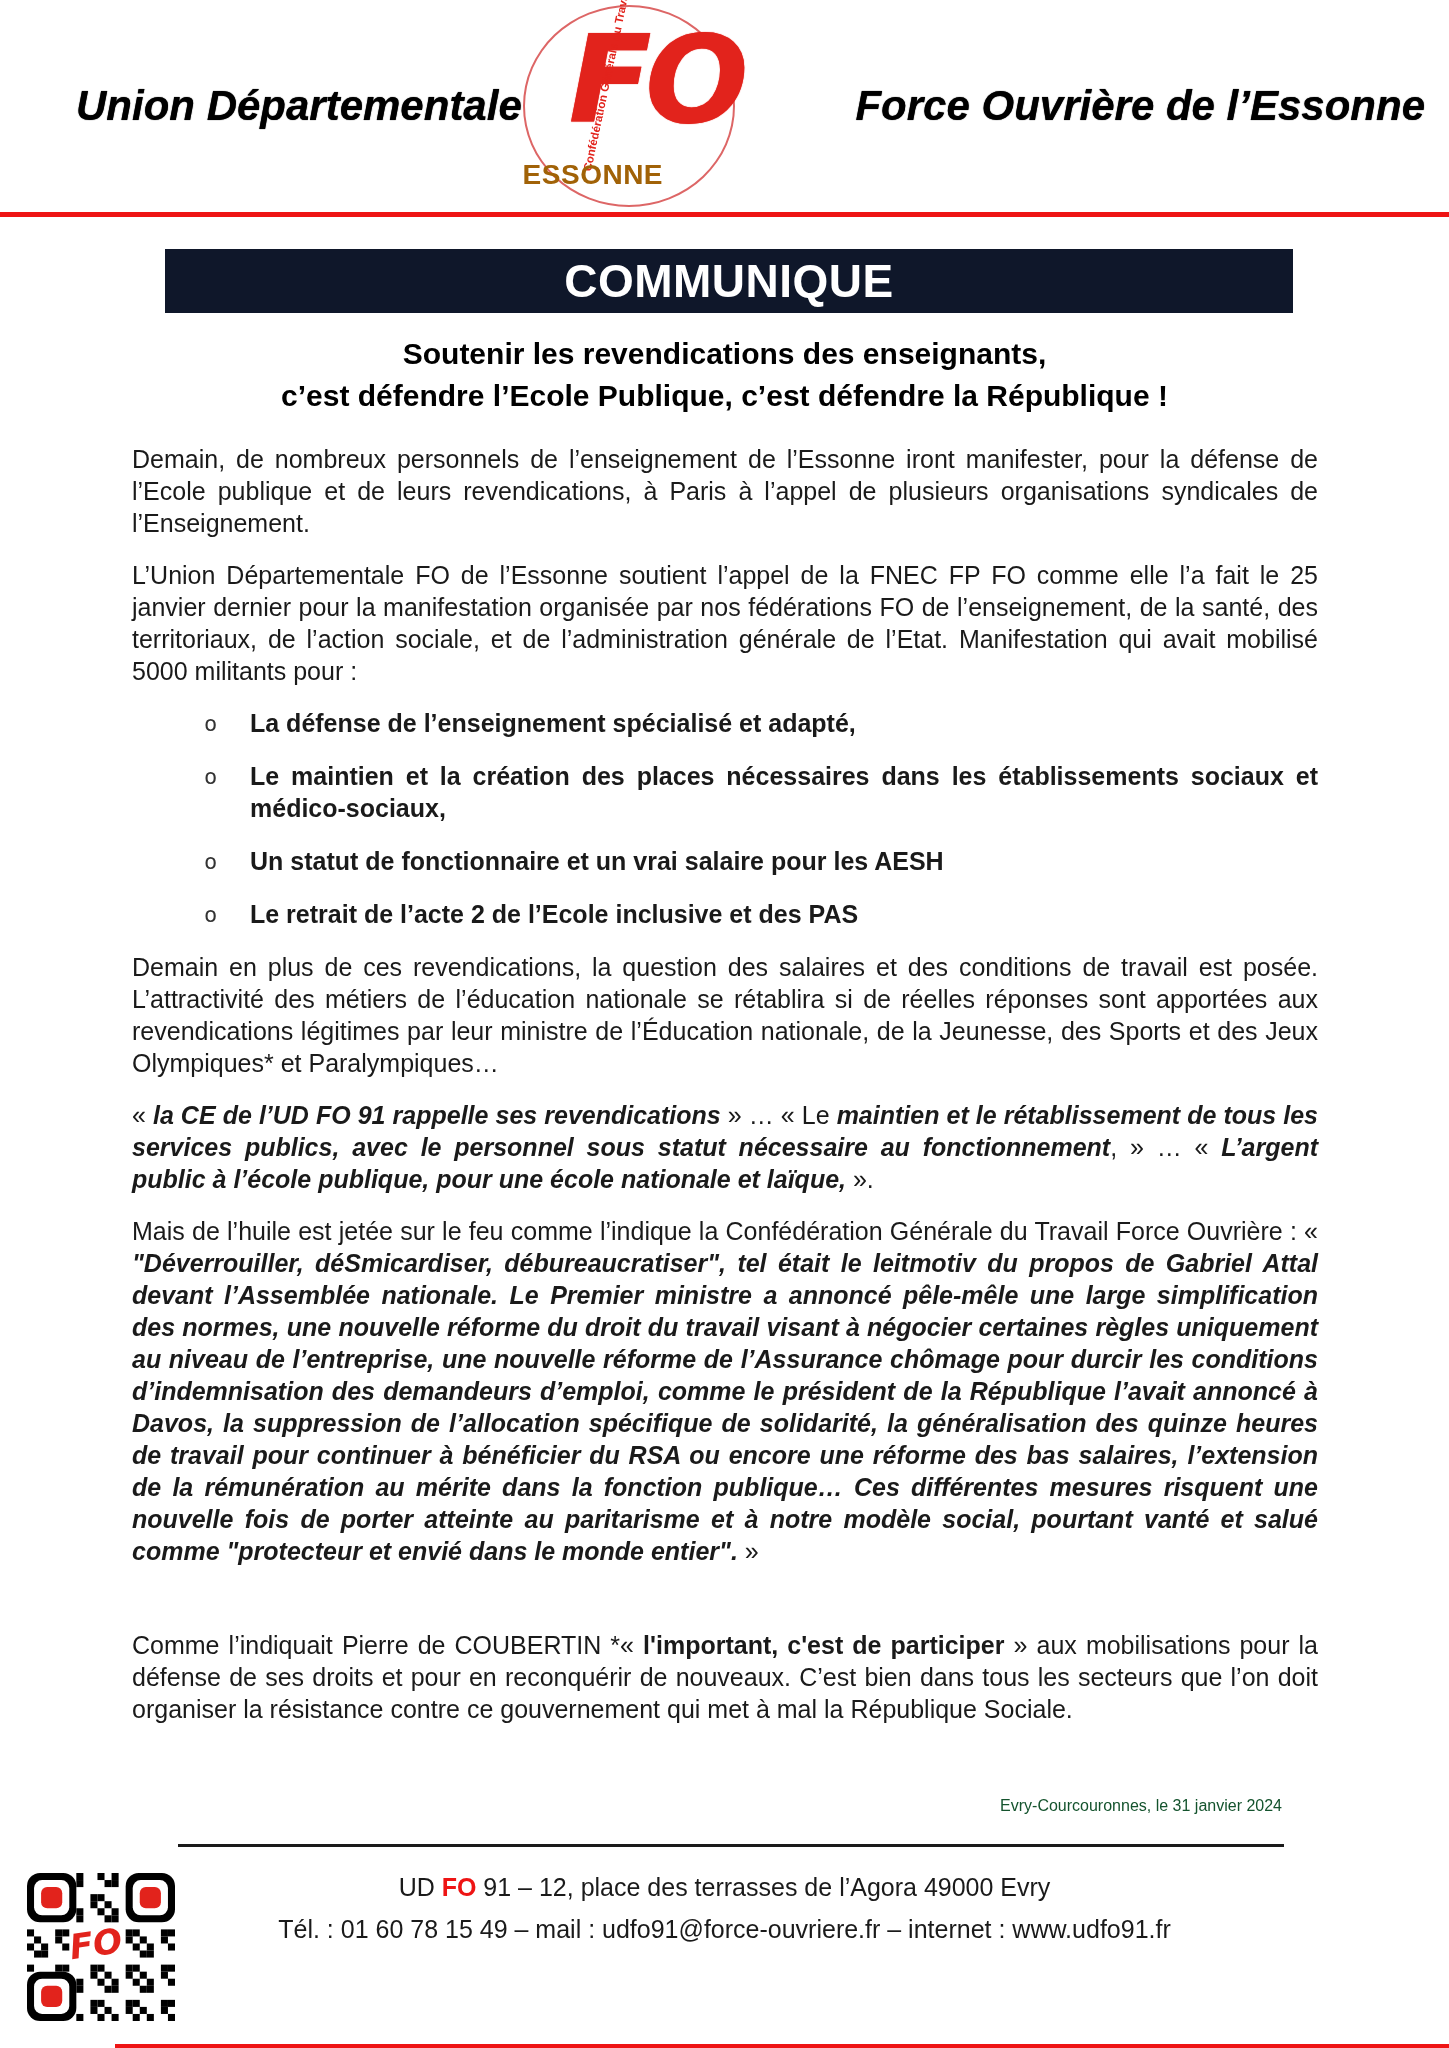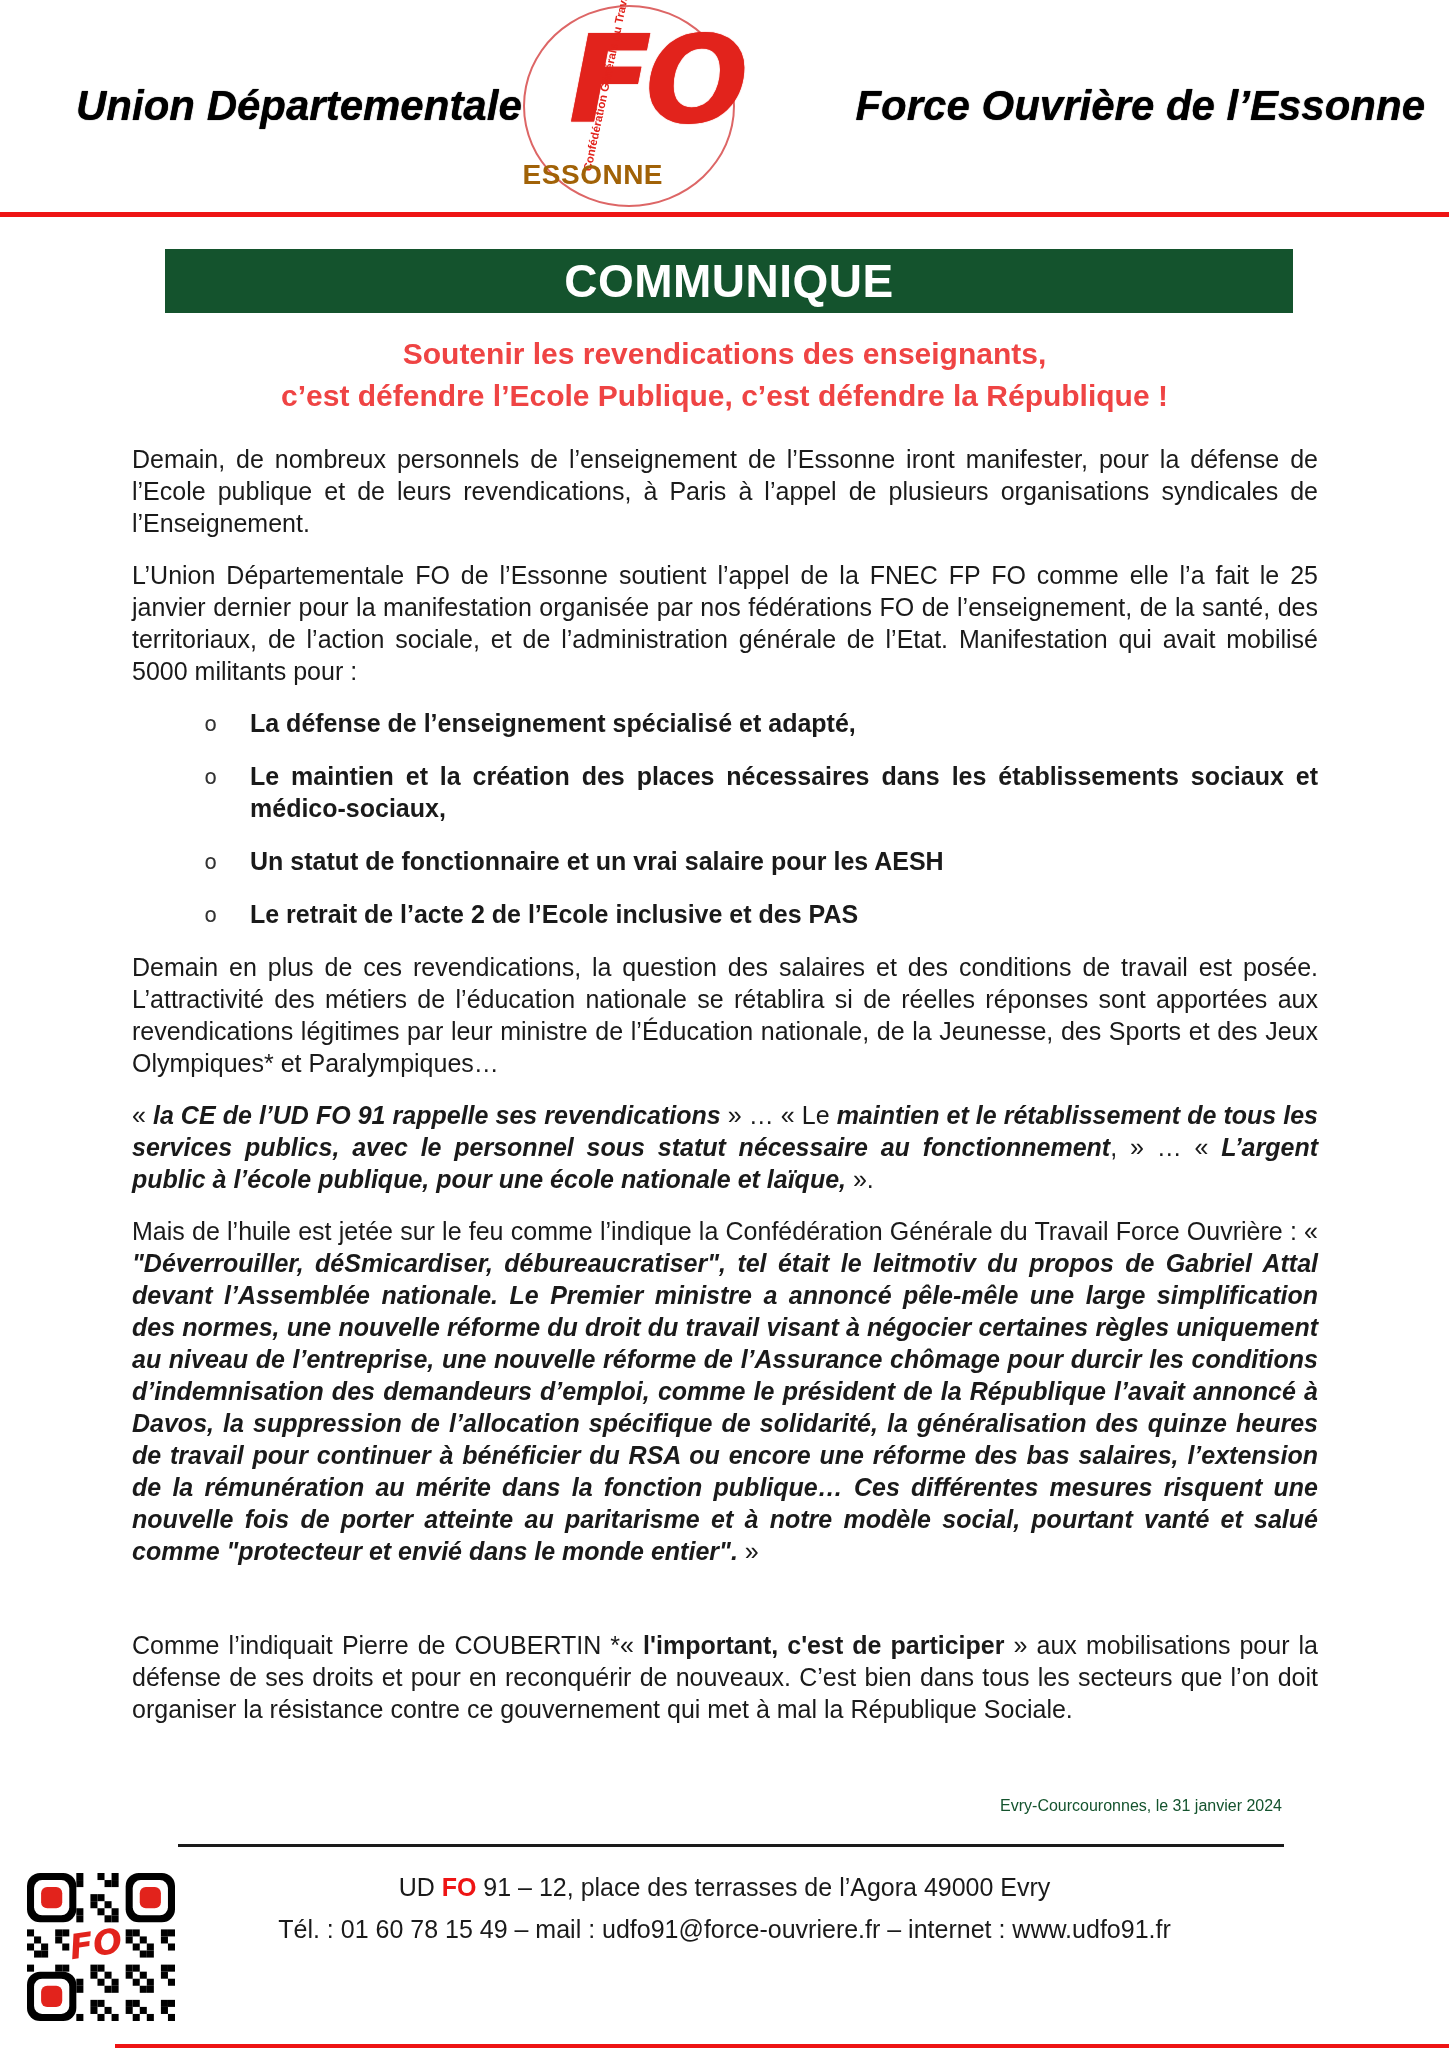--- a/index.html
+++ b/index.html
@@ -34,26 +34,26 @@
     font-size:11.5px; font-weight:bold; color:#e2231c;
   }
   .logo-essonne {
     position:absolute; bottom:16px; left:0; width:100%; 
     font-size:28px; font-weight:bold; color:#a16207; letter-spacing:0.5px;
   }
   .red-rule { height:5px; background:#ee1414; }
 
   
   .banner {
-    margin:32px 0 0 165px; width:1128px; height:64px; background:#14532d;
+    margin:32px 0 0 165px; width:1128px; height:64px; background:#0f172a;
     color:#fff; display:flex; align-items:center; justify-content:center;
     font-size:46px; font-weight:bold; letter-spacing:0.5px;
   }
   .headline {
-    margin-top:20px; text-align:center; color:#ef4444;
+    margin-top:20px; text-align:center; color:#000000;
     font-size:30px; font-weight:bold; line-height:42px;
   }
 
   
   .content {
     margin:26px 131px 0 132px; font-size:25px; line-height:32px;
     text-align:justify; color:#1a1a1a;
   }
   .content p { margin:0 0 20px 0; }
   .bi { font-weight:bold; font-style:italic; }

